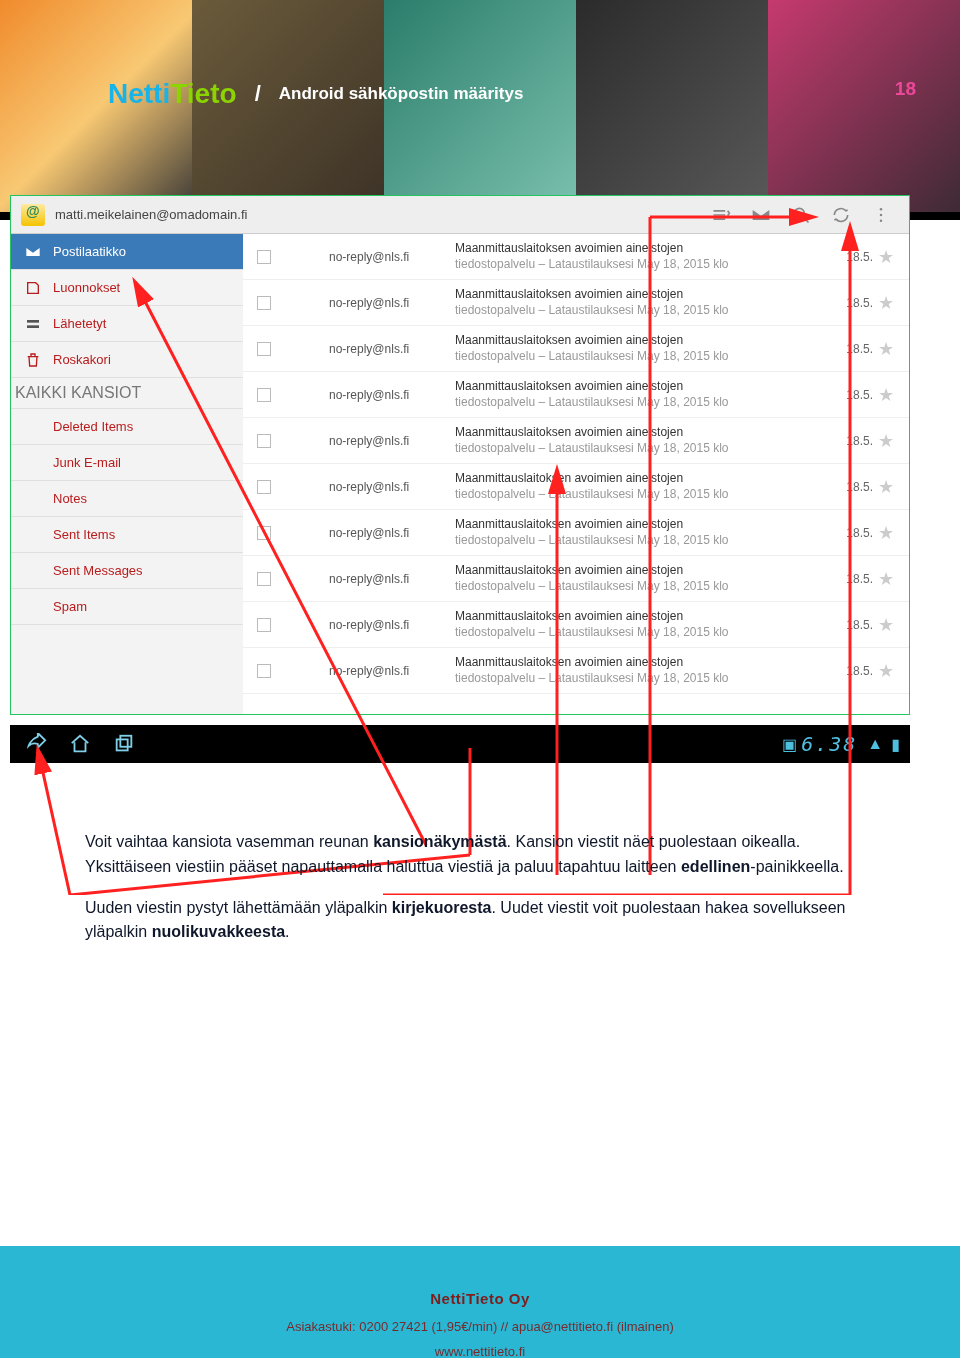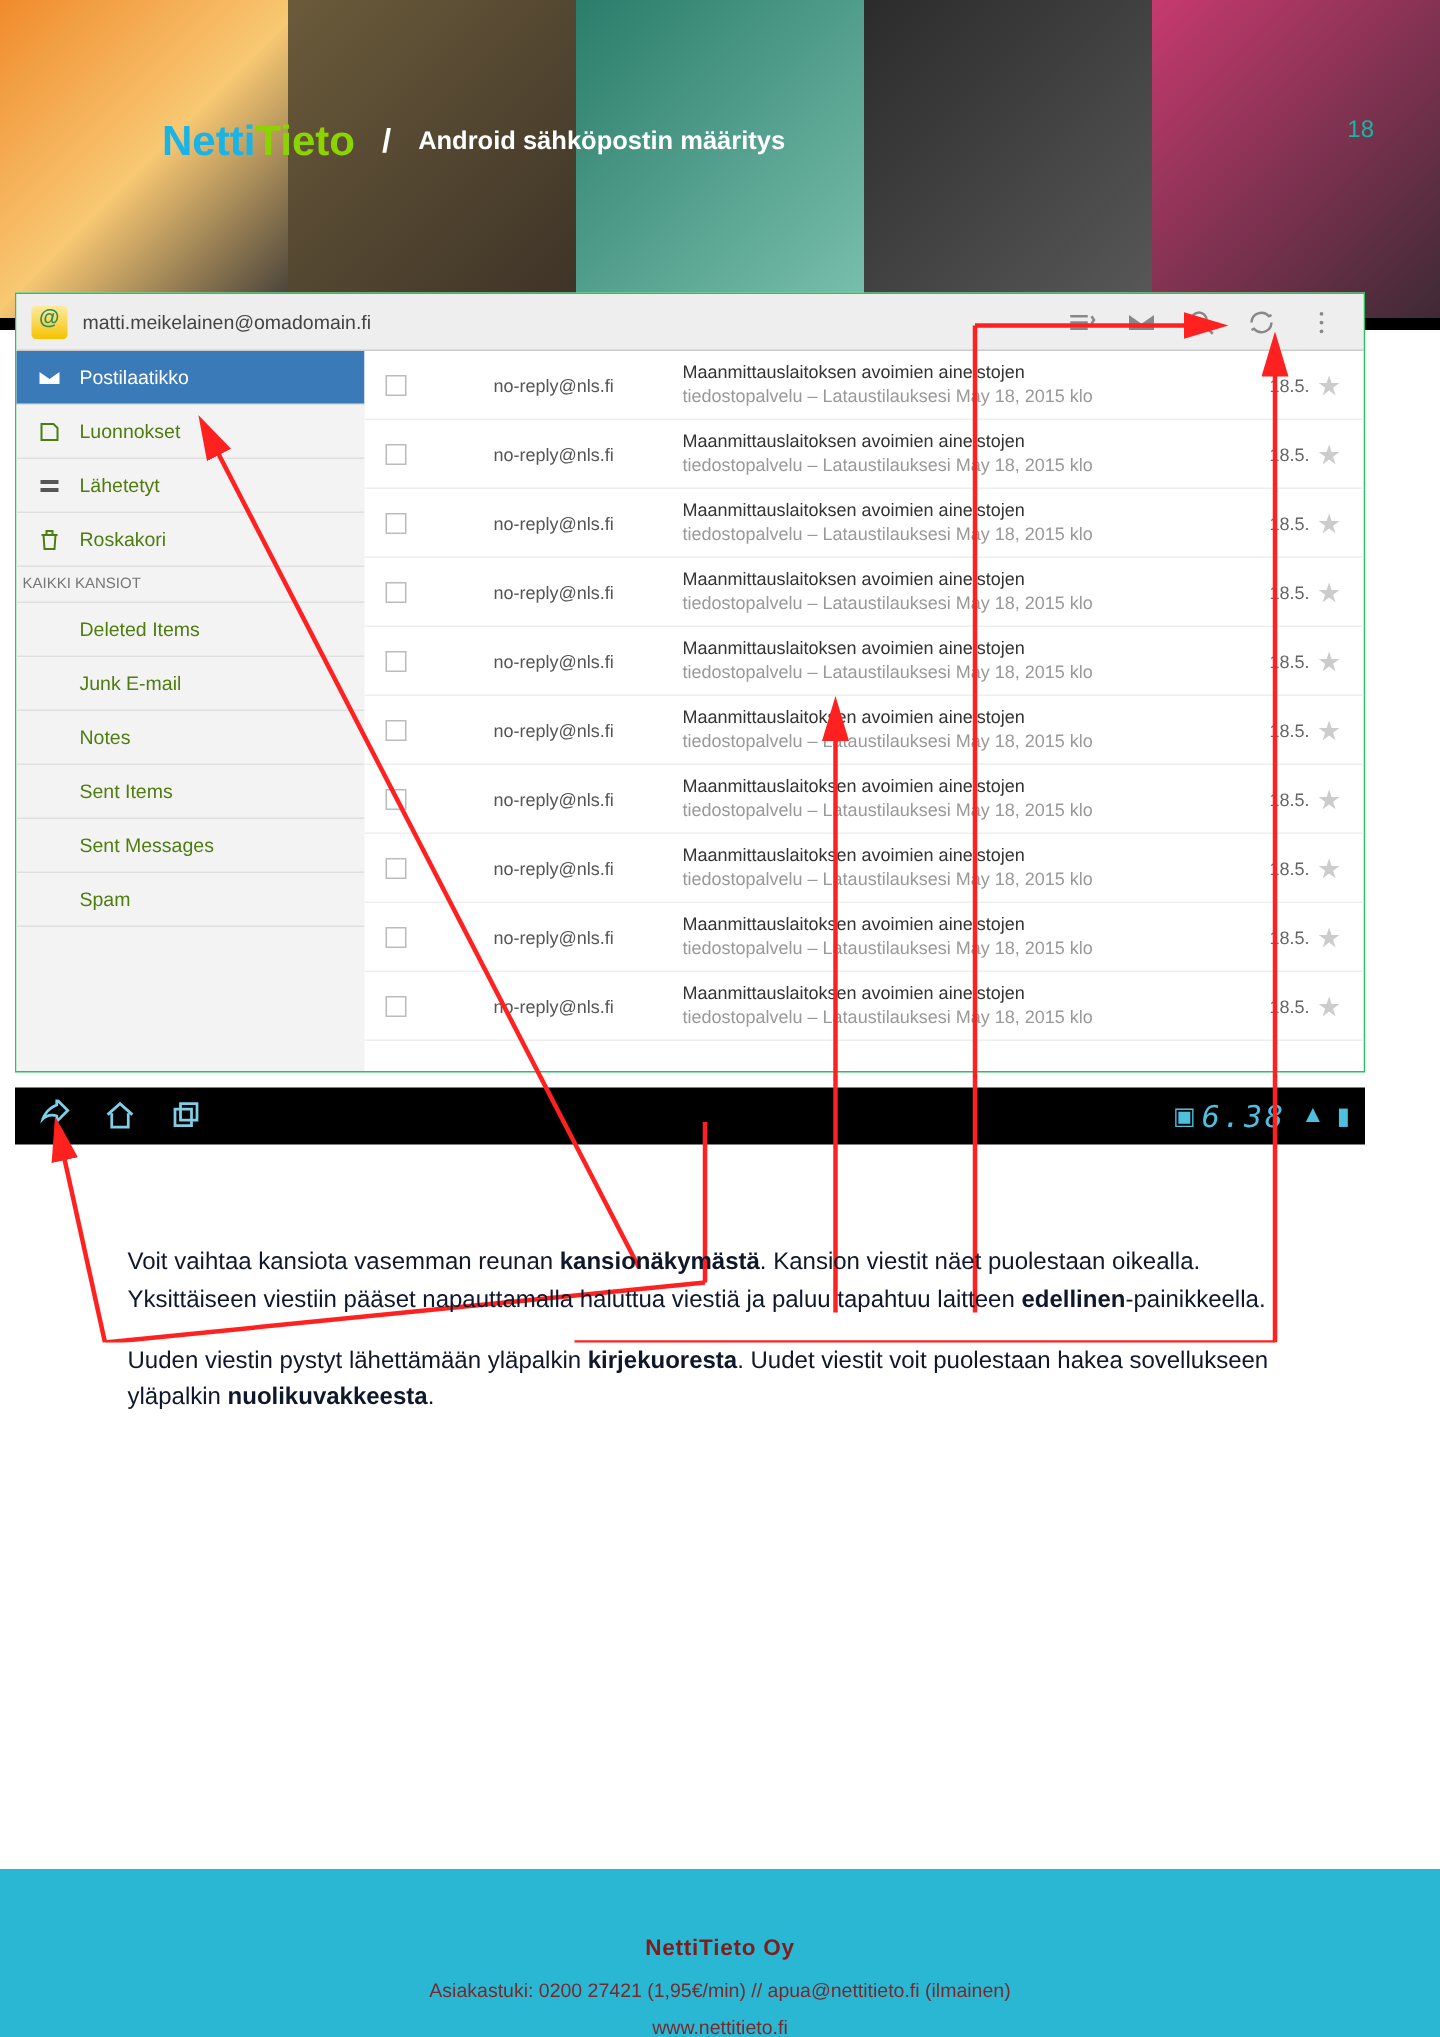--- a/index.html
+++ b/index.html
@@ -12,36 +12,36 @@
   .banner .photos div:nth-child(2){background:linear-gradient(135deg,#6b5b3b,#3b3126);}
   .banner .photos div:nth-child(3){background:linear-gradient(135deg,#2b7d6b,#7dc2b0);}
   .banner .photos div:nth-child(4){background:linear-gradient(135deg,#2b2b2b,#5a5a5a);}
   .banner .photos div:nth-child(5){background:linear-gradient(135deg,#c63a6e,#3b2a34);}
   .banner .bar { position:absolute; left:0; right:0; bottom:0; height:8px; background:#000; }
   .banner-header { position:absolute; left:108px; top:78px; right:40px; display:flex; align-items:center; color:#fff; font-family: Verdana, Arial, sans-serif; }
   .logo { font-weight:bold; font-size:28px; }
   .logo .n1{color:#18b4e7;} .logo .n3{color:#8cd400;}
   .crumb-sep { font-size:22px; font-weight:bold; padding:0 18px; color:#fff; }
   .crumb { font-size:17px; font-weight:bold; color:#fff; }
-  .pageno { position:absolute; right:44px; top:78px; font-size:16px; font-weight:normal; color:#14b8a6; }
+  .pageno { position:absolute; right:44px; top:78px; font-size:19px; font-weight:bold; color:#ec4899; }
 
   .screenshot { position:absolute; left:10px; top:195px; width:900px; height:520px; background:#f3f3f3; border:1px solid #22c55e; }
   .app-header { height:38px; display:flex; align-items:center; background:#eeeeee; border-bottom:1px solid #ccc; padding:0 8px; font-size:13px; color:#444;}
   .app-header .mailicon { width:24px; height:22px; background:linear-gradient(#ffeaa0,#f5c300); border-radius:3px; margin:0 10px 0 2px; position:relative;}
   .app-header .mailicon::after{content:"@"; position:absolute; left:5px; top:-1px; color:#2b8a5f; font-weight:bold; font-size:14px;}
   .app-header .spacer{flex:1;}
   .app-header .icon { width:28px; height:28px; display:flex; align-items:center; justify-content:center; color:#888; margin:0 6px;}
   .app-header svg{width:20px;height:20px;fill:#888;}
 
   .folders { position:absolute; left:0; top:38px; width:232px; bottom:0; background:#f3f3f3;}
-  .folders .item { height:36px; display:flex; align-items:center; padding:0 14px; font-size:13px; color:#4d7c0f; border-bottom:1px solid #e0e0e0;}
+  .folders .item { height:36px; display:flex; align-items:center; padding:0 14px; font-size:13px; color:#b91c1c; border-bottom:1px solid #e0e0e0;}
   .folders .item svg{width:16px;height:16px;fill:#555;margin-right:12px;}
   .folders .item.active{background:#3b7ab8;color:#fff;}
   .folders .item.active svg{fill:#fff;}
-  .folders .section{font-size:10px;padding:6px 4px;color:#777;border-bottom:1px solid #e0e0e0;}
+  .folders .section{font-size:16px;padding:6px 4px;color:#777;border-bottom:1px solid #e0e0e0;}
   .folders .sub{padding-left:42px;}
 
   .mails { position:absolute; left:232px; top:38px; right:0; bottom:0; background:#fff;}
   .mails .row{height:46px;display:flex;align-items:center;border-bottom:1px solid #eee;padding:0 10px;font-size:12px;}
   .mails .row .chk{width:14px;height:14px;border:1px solid #bbb;margin:0 14px 0 4px;flex:none;}
   .mails .row .from{width:170px;color:#555;padding-left:44px;}
   .mails .row .subj{flex:1;color:#333;line-height:1.3;}
   .mails .row .subj .l2{color:#999;}
   .mails .row .date{width:44px;color:#666;text-align:right;}
   .mails .row .star{width:26px;text-align:center;color:#ccc;font-size:18px;}

